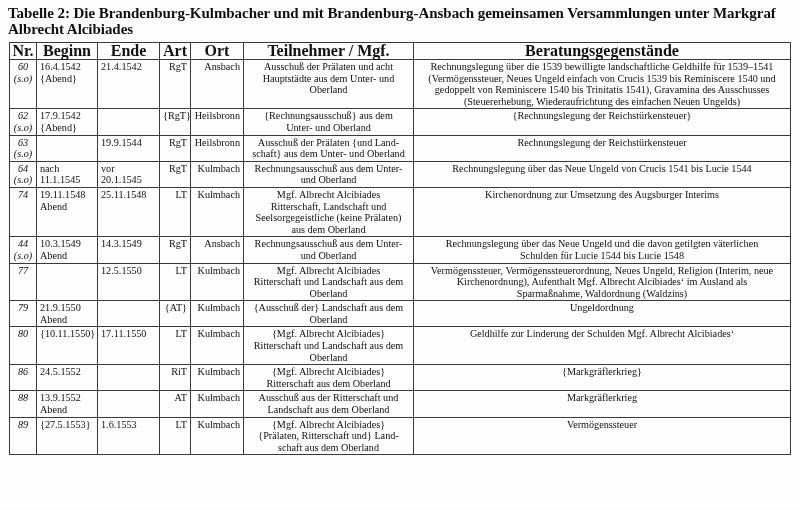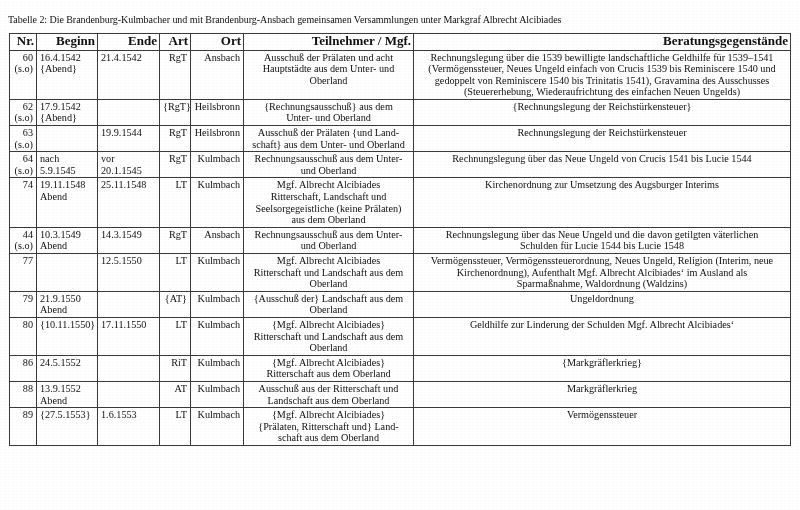--- a/index.html
+++ b/index.html
@@ -13,24 +13,24 @@
   }
   #page{
     position:relative;
     width:800px;height:510px;
     padding:0;
     box-sizing:border-box;
   }
 
   
   .caption{
-    font-weight:normal;
-    font-size:10px;
+    font-weight:bold;
+    font-size:15px;
     line-height:15.5px;
-    padding:12px 8px 0 8px;
+    padding:6px 8px 0 8px;
     letter-spacing:-0.05px;
   }
   .caption .line1{display:block;}
   .caption .line2{display:block;padding-left:52px;}
 
   
   table.reg{
     border-collapse:collapse;
     width:781px;
     margin:5px 0 0 9px;
@@ -38,37 +38,37 @@
     font-size:10.2px;
     line-height:11.6px;
   }
   table.reg th,table.reg td{
     border:1px solid #3a3a3a;
     vertical-align:top;
     padding:1px 3px 1px 3px;
   }
   table.reg thead th{
     font-weight:bold;
-    text-align:right;
+    text-align:center;
     vertical-align:middle;
     padding:1px 2px 2px 2px;
-    font-size:13px;
+    font-size:16px;
     height:13px;
   }
 
   
   col.c-nr{width:27px;}
   col.c-beginn{width:61px;}
   col.c-ende{width:62px;}
   col.c-art{width:31px;}
   col.c-ort{width:53px;}
   col.c-teil{width:170px;}
   col.c-ber{width:377px;}
 
-  td.nr{text-align:right;padding-left:4px;}
+  td.nr{text-align:center;padding-left:4px;font-style:italic;}
   td.beginn,td.ende{text-align:left;padding-right:5px;}
   td.art,td.ort{text-align:right;}
   td.teil,td.ber{text-align:center;}
 
   
   .cell-lines{white-space:pre-line;}
 
   
   #grain{
     position:absolute;left:0;top:0;width:800px;height:510px;
@@ -146,21 +146,21 @@
           <td class="art cell-lines">RgT</td>
           <td class="ort cell-lines">Heilsbronn</td>
           <td class="teil cell-lines">Ausschuß der Prälaten {und Land-
 schaft} aus dem Unter- und Oberland</td>
           <td class="ber cell-lines">Rechnungslegung der Reichstürkensteuer</td>
         </tr>
         <tr>
           <td class="nr cell-lines">64
 (s.o)</td>
           <td class="beginn cell-lines">nach
-5.9.1545</td>
+11.1.1545</td>
           <td class="ende cell-lines">vor
 20.1.1545</td>
           <td class="art cell-lines">RgT</td>
           <td class="ort cell-lines">Kulmbach</td>
           <td class="teil cell-lines">Rechnungsausschuß aus dem Unter-
 und Oberland</td>
           <td class="ber cell-lines">Rechnungslegung über das Neue Ungeld von Crucis 1541 bis Lucie 1544</td>
         </tr>
         <tr>
           <td class="nr cell-lines">74</td>

